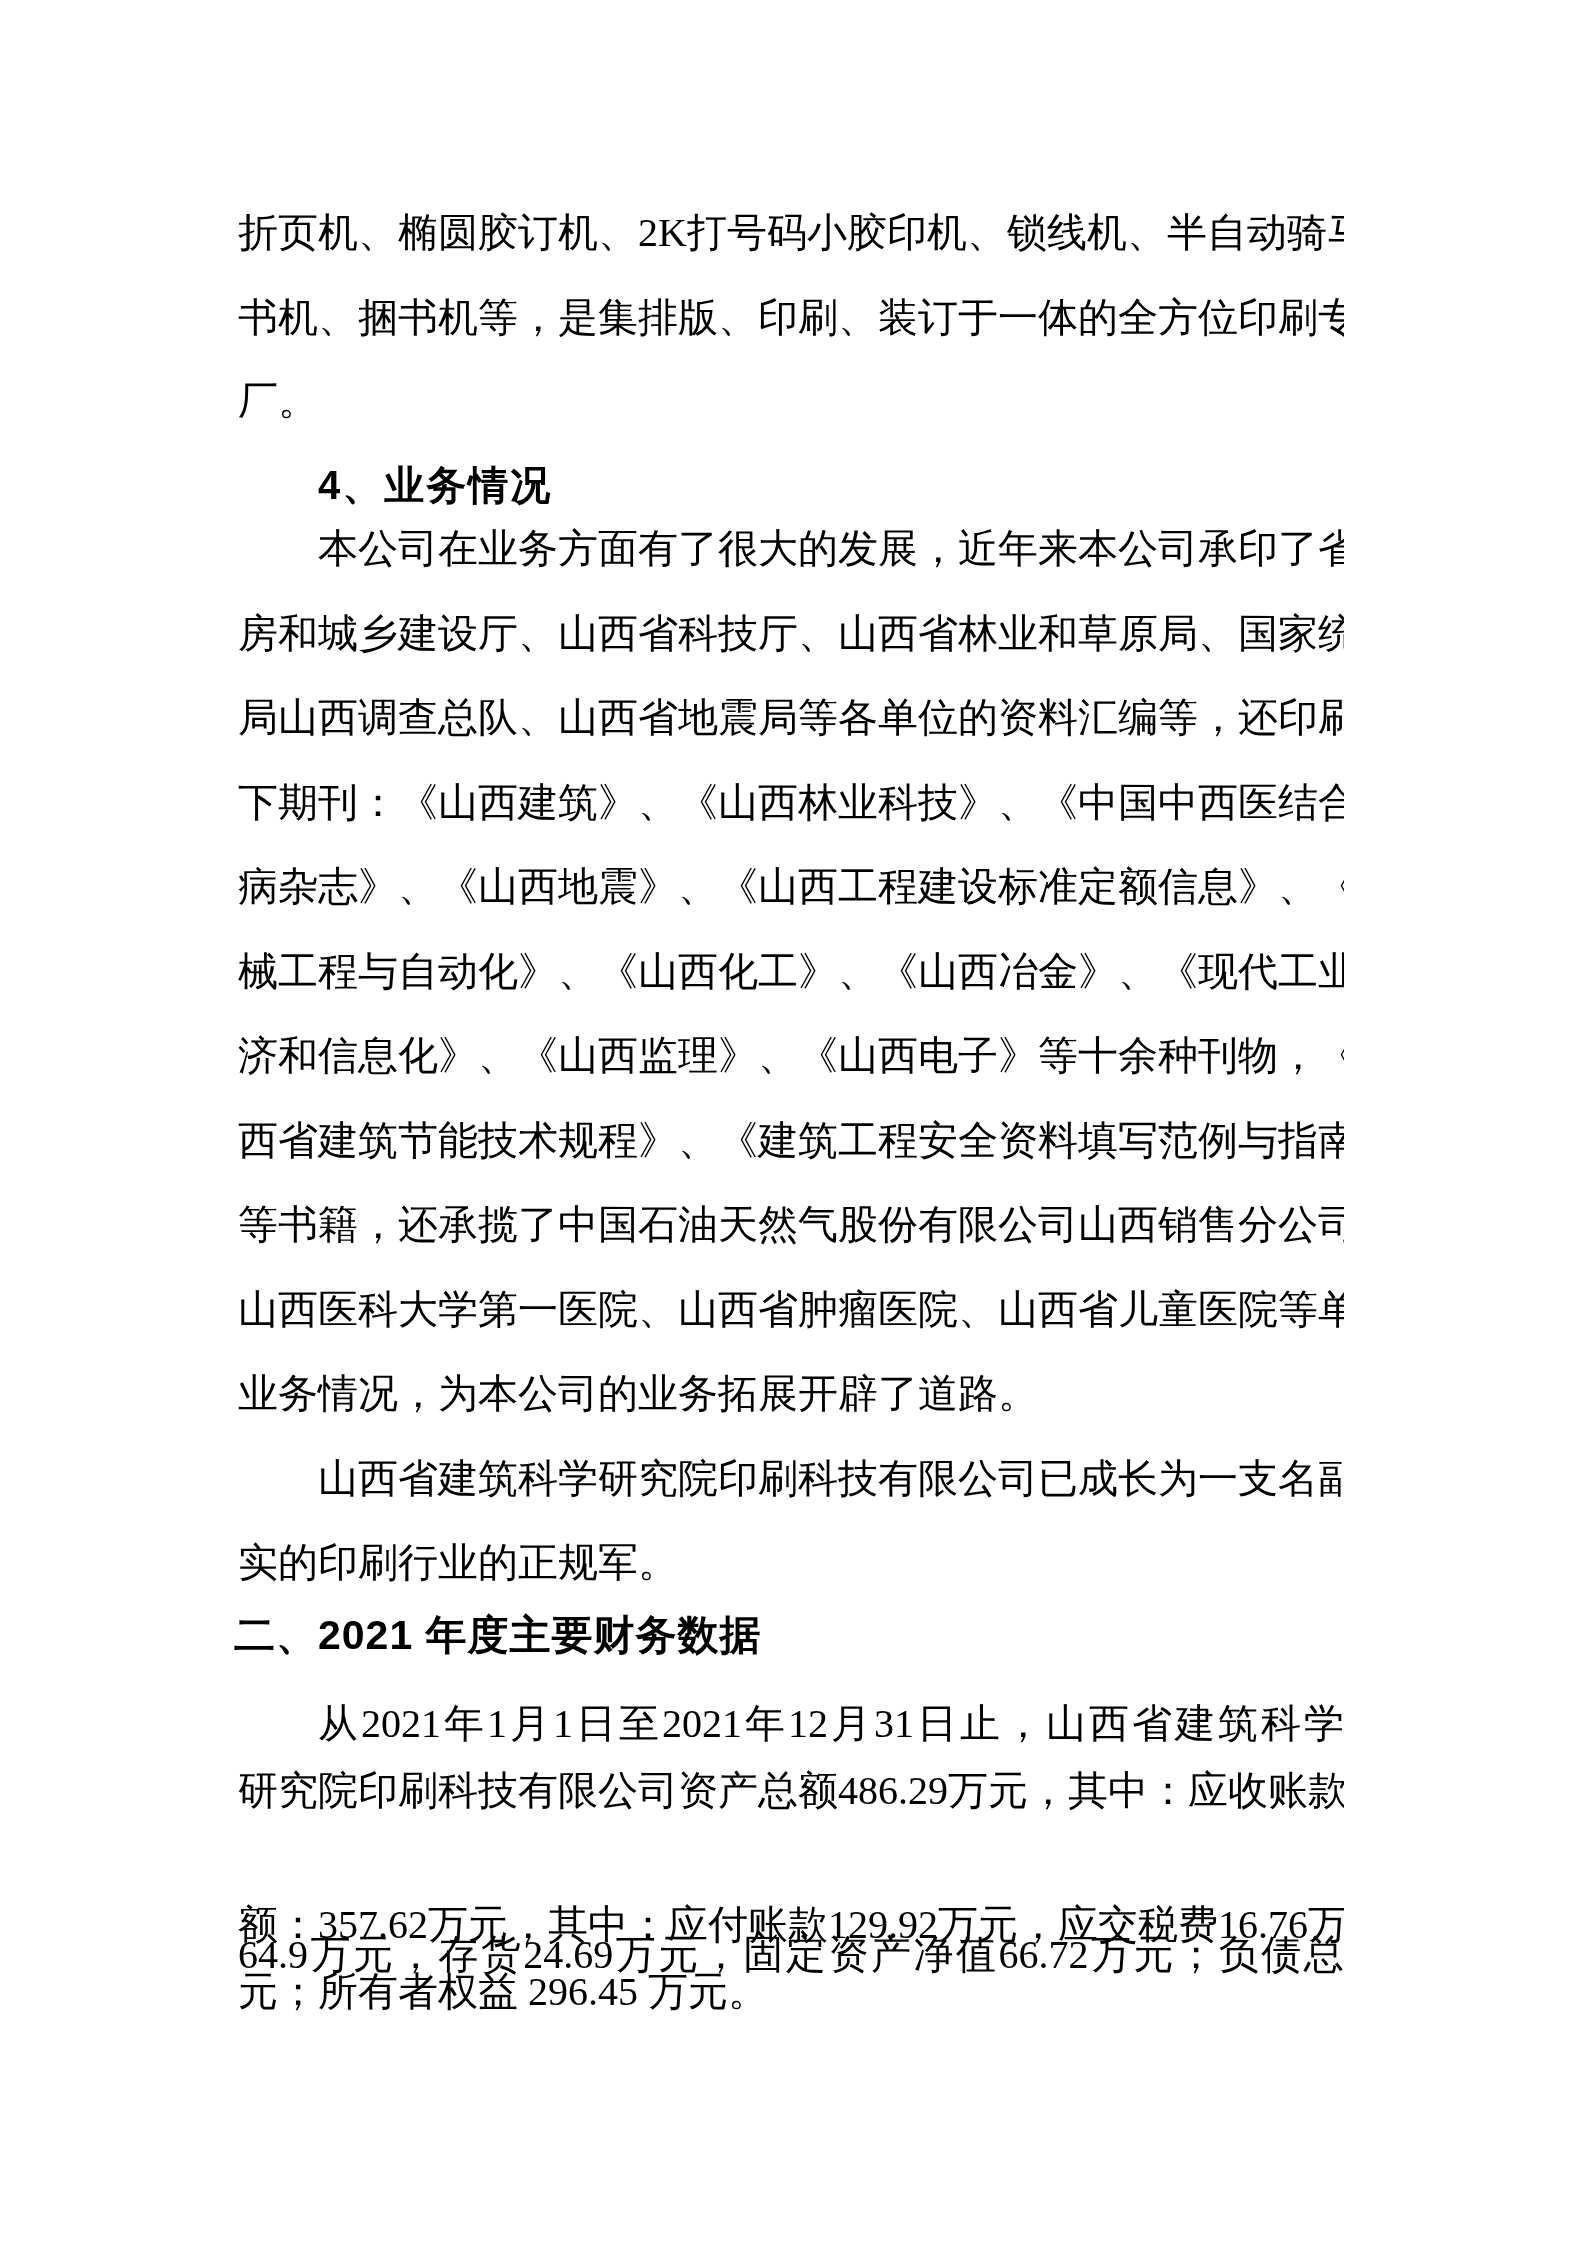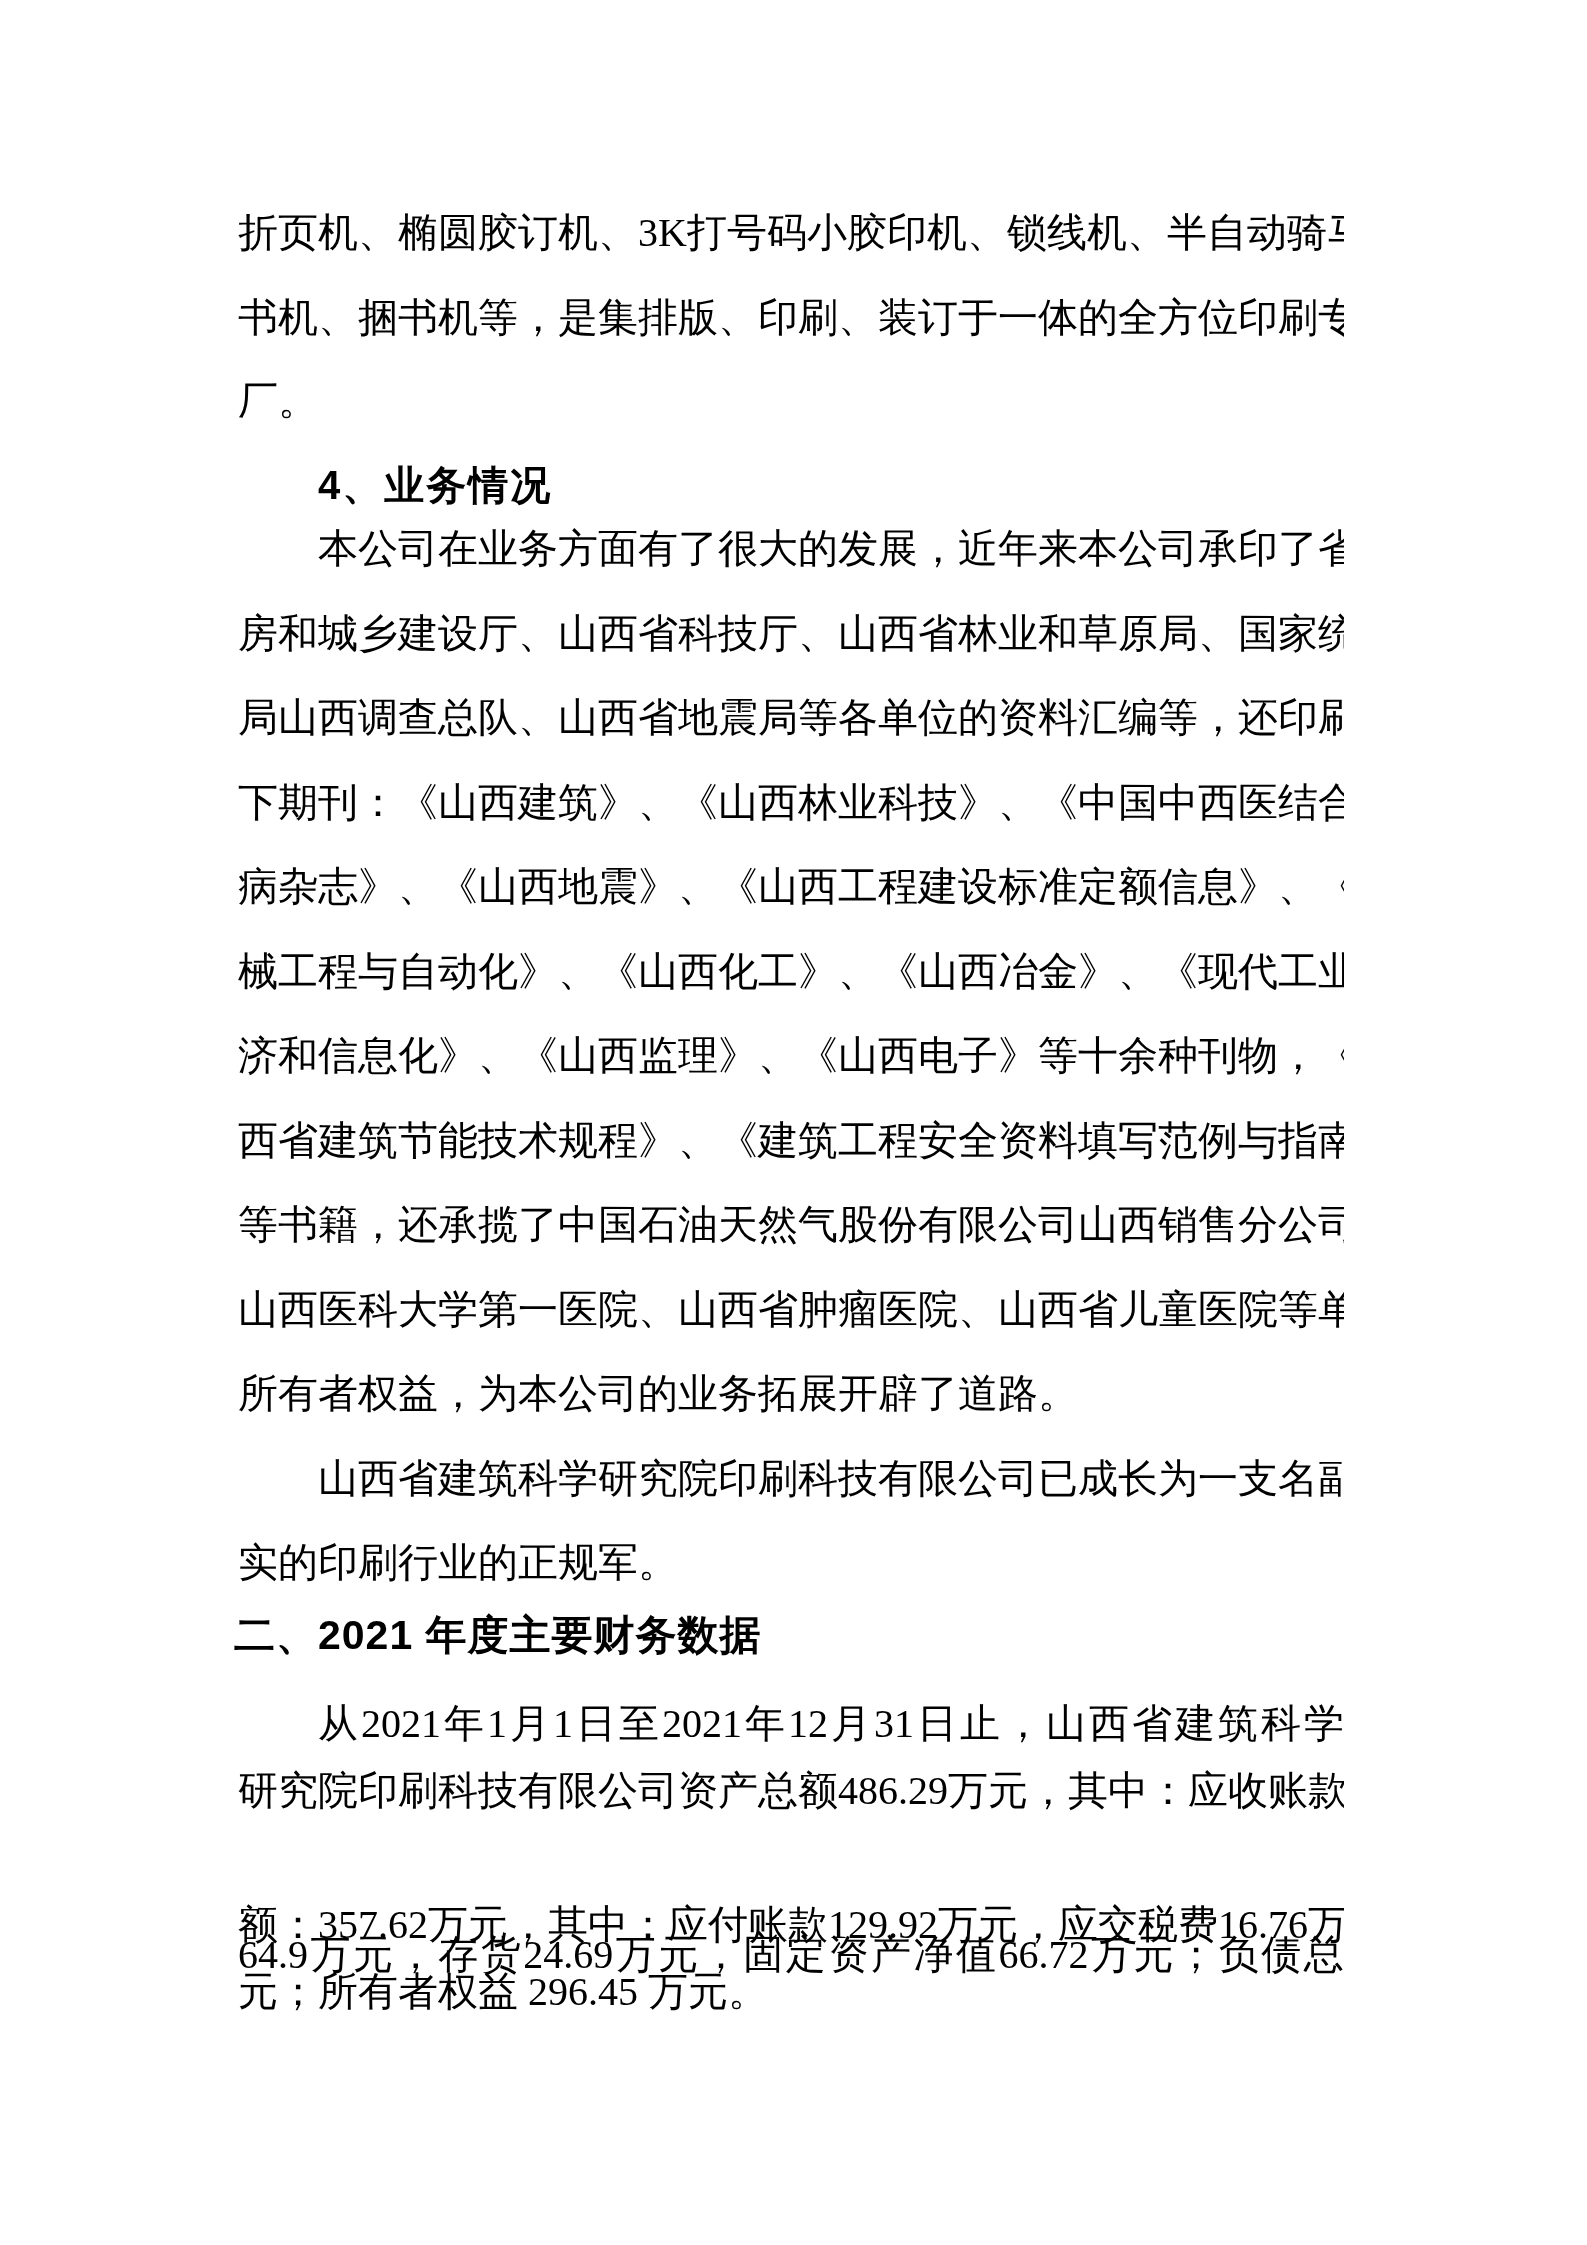--- a/index.html
+++ b/index.html
@@ -59,21 +59,21 @@
         <span>折</span>
         <span>页</span>
         <span>机</span>
         <span>、</span>
         <span>椭</span>
         <span>圆</span>
         <span>胶</span>
         <span>订</span>
         <span>机</span>
         <span>、</span>
-        <span>3K</span>
+        <span>2K</span>
         <span>打</span>
         <span>号</span>
         <span>码</span>
         <span>小</span>
         <span>胶</span>
         <span>印</span>
         <span>机</span>
         <span>、</span>
         <span>锁</span>
         <span>线</span>
@@ -408,21 +408,21 @@
         <span>山</span>
         <span>西</span>
         <span>省</span>
         <span>儿</span>
         <span>童</span>
         <span>医</span>
         <span>院</span>
         <span>等</span>
         <span>单</span>
       </div>
-      <div class="line" style="top: 1371px;">所有者权益，为本公司的业务拓展开辟了道路。</div>
+      <div class="line" style="top: 1371px;">业务情况，为本公司的业务拓展开辟了道路。</div>
       <div class="line justify indent" style="top: 1456px;">
         <span>山</span>
         <span>西</span>
         <span>省</span>
         <span>建</span>
         <span>筑</span>
         <span>科</span>
         <span>学</span>
         <span>研</span>
         <span>究</span>

